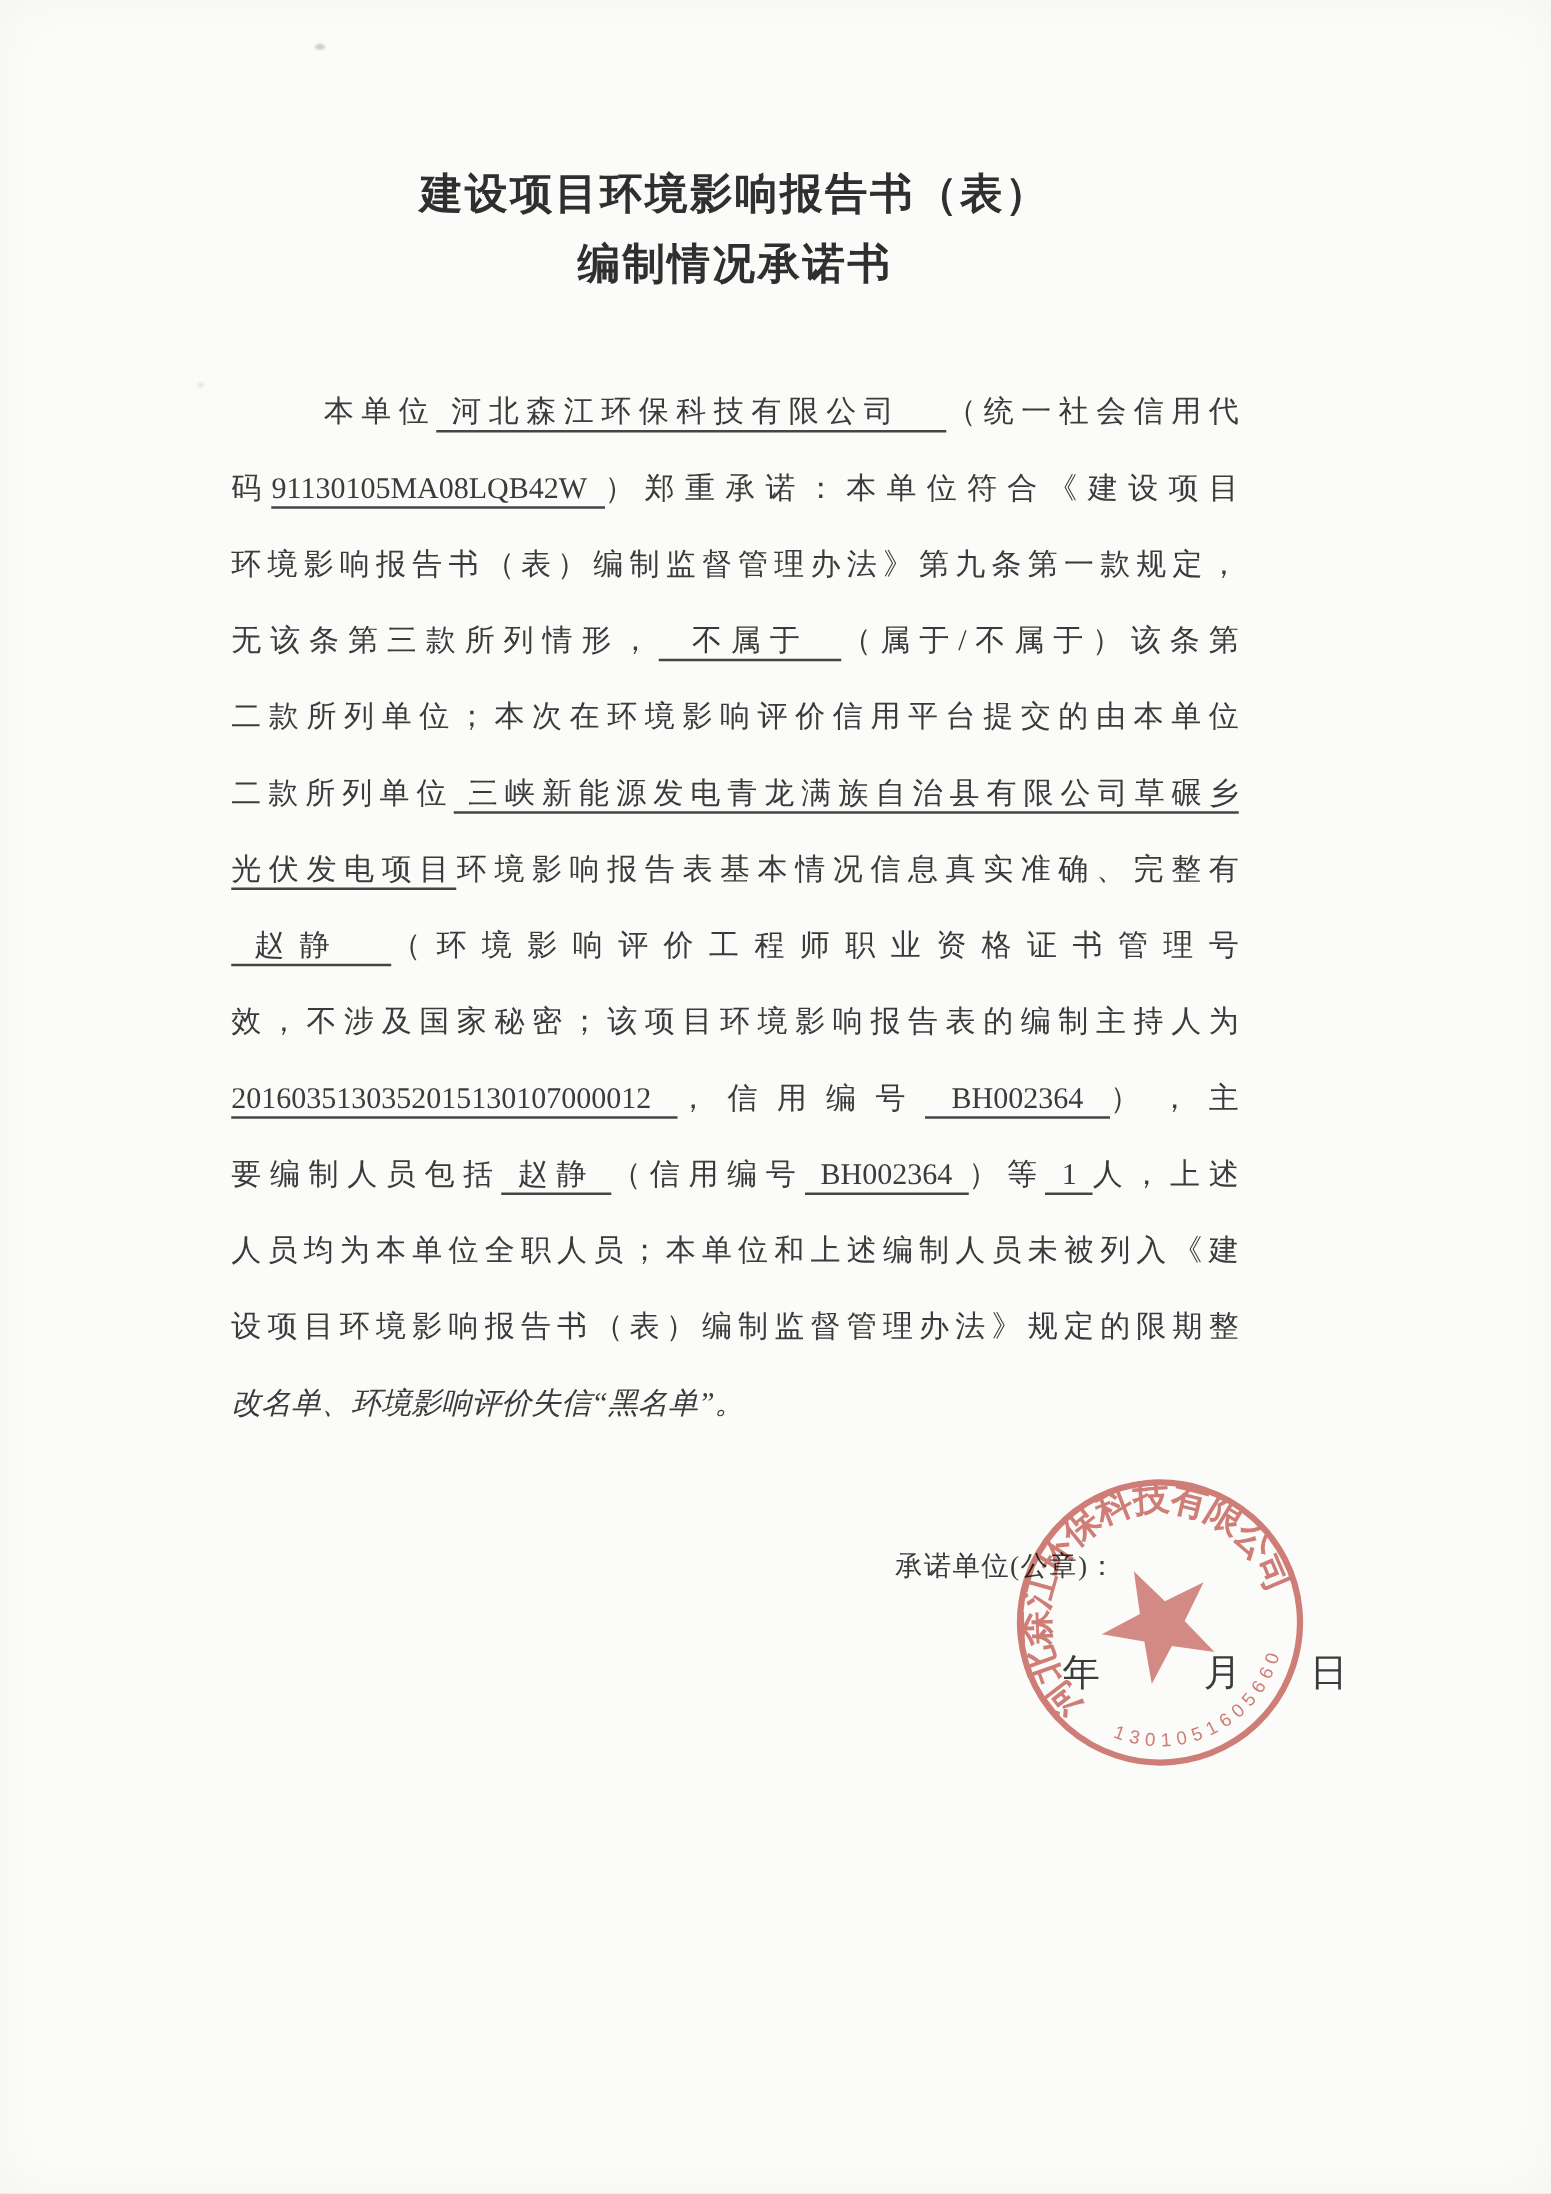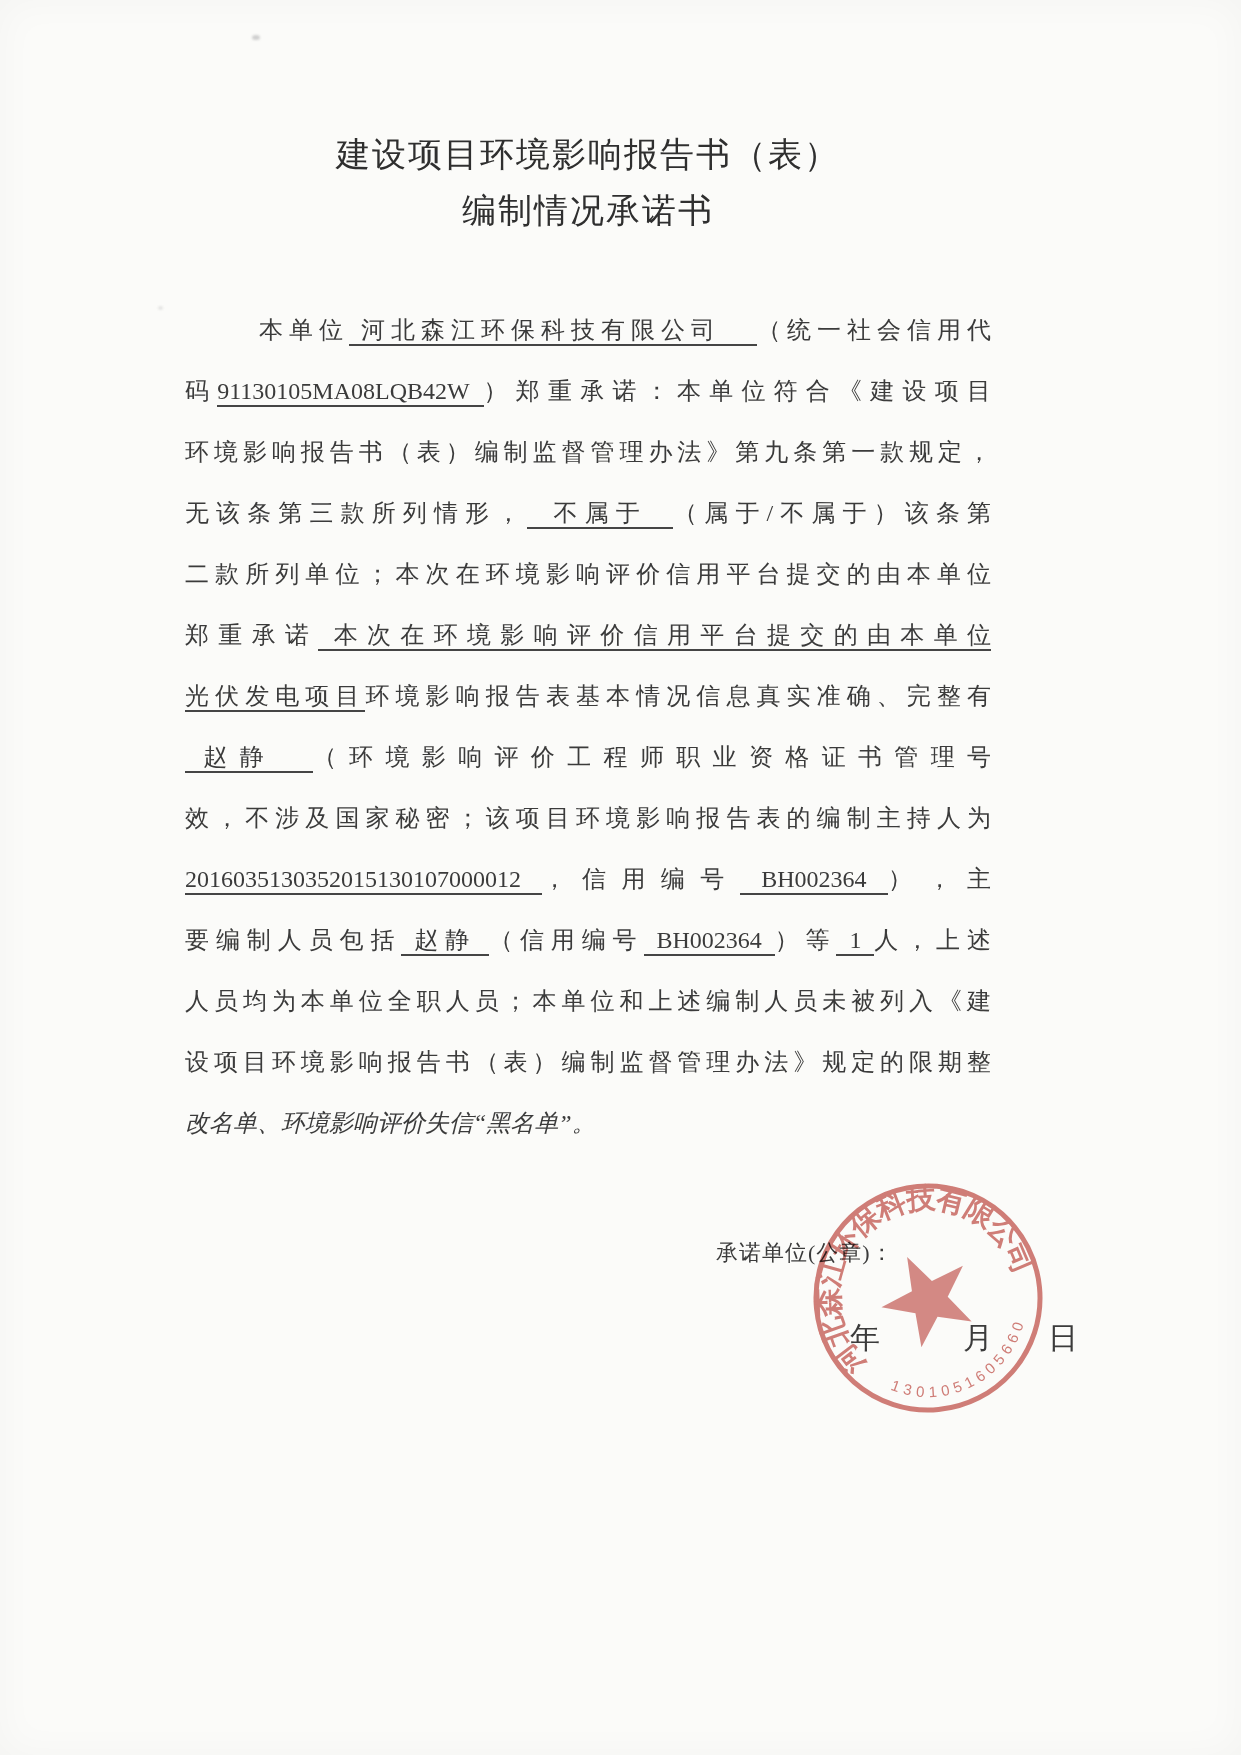--- a/index.html
+++ b/index.html
@@ -8,21 +8,21 @@
     width:1241px;height:1755px;
     margin:0 auto;
     background:var(--paper,#fbfbf9);
     overflow:hidden;
     font-family:"Liberation Serif","DejaVu Serif",serif;
     color:var(--ink,#3b3b3b);
     box-shadow:inset 0 0 40px rgba(0,0,0,0.03);
   }
   .title{
     position:absolute;left:185px;width:806px;
-    text-align:center;font-weight:normal;font-size:34px;
+    text-align:center;font-weight:bold;font-size:34px;
     letter-spacing:2px;color:#2f2f2f;
   }
   .title1{top:132px;}
   .title2{top:188px;}
   .body-lines{
     position:absolute;left:185px;top:300px;width:806px;
     font-size:24px;line-height:61px;
   }
   .line{
     text-align:justify;
@@ -78,21 +78,21 @@
 
   <div class="title title1">建设项目环境影响报告书（表）</div>
   <div class="title title2">编制情况承诺书</div>
 
   <div class="body-lines">
       <div class="line indent"><span class="seg">本单位</span><span class="seg u"> 河北森江环保科技有限公司   </span><span class="seg">（统一社会信用代</span></div>
       <div class="line"><span class="seg">码</span><span class="seg u">91130105MA08LQB42W </span><span class="seg">）郑重承诺：本单位符合《建设项目</span></div>
       <div class="line"><span class="seg">环境影响报告书（表）编制监督管理办法》第九条第一款规定，</span></div>
       <div class="line"><span class="seg">无该条第三款所列情形，</span><span class="seg u">  不属于  </span><span class="seg">（属于/不属于）该条第</span></div>
       <div class="line"><span class="seg">二款所列单位；本次在环境影响评价信用平台提交的由本单位</span></div>
-      <div class="line"><span class="seg">郑重承诺</span><span class="seg u"> 本次在环境影响评价信用平台提交的由本单位</span></div>
+      <div class="line"><span class="seg">二款所列单位</span><span class="seg u"> 三峡新能源发电青龙满族自治县有限公司草碾乡</span></div>
       <div class="line"><span class="seg u">光伏发电项目</span><span class="seg">环境影响报告表基本情况信息真实准确、完整有</span></div>
       <div class="line"><span class="seg u"> 赵静  </span><span class="seg">（环境影响评价工程师职业资格证书管理号</span></div>
       <div class="line"><span class="seg">效，不涉及国家秘密；该项目环境影响报告表的编制主持人为</span></div>
       <div class="line"><span class="seg u">2016035130352015130107000012 </span><span class="seg">，信用编号</span><span class="seg u"> BH002364 </span><span class="seg">），主</span></div>
       <div class="line"><span class="seg">要编制人员包括</span><span class="seg u"> 赵静 </span><span class="seg">（信用编号</span><span class="seg u"> BH002364 </span><span class="seg">）等</span><span class="seg u"> 1 </span><span class="seg">人，上述</span></div>
       <div class="line"><span class="seg">人员均为本单位全职人员；本单位和上述编制人员未被列入《建</span></div>
       <div class="line"><span class="seg">设项目环境影响报告书（表）编制监督管理办法》规定的限期整</span></div>
       <div class="line last"><span class="seg">改名单、环境影响评价失信“黑名单”。</span></div>
     </div>
 

